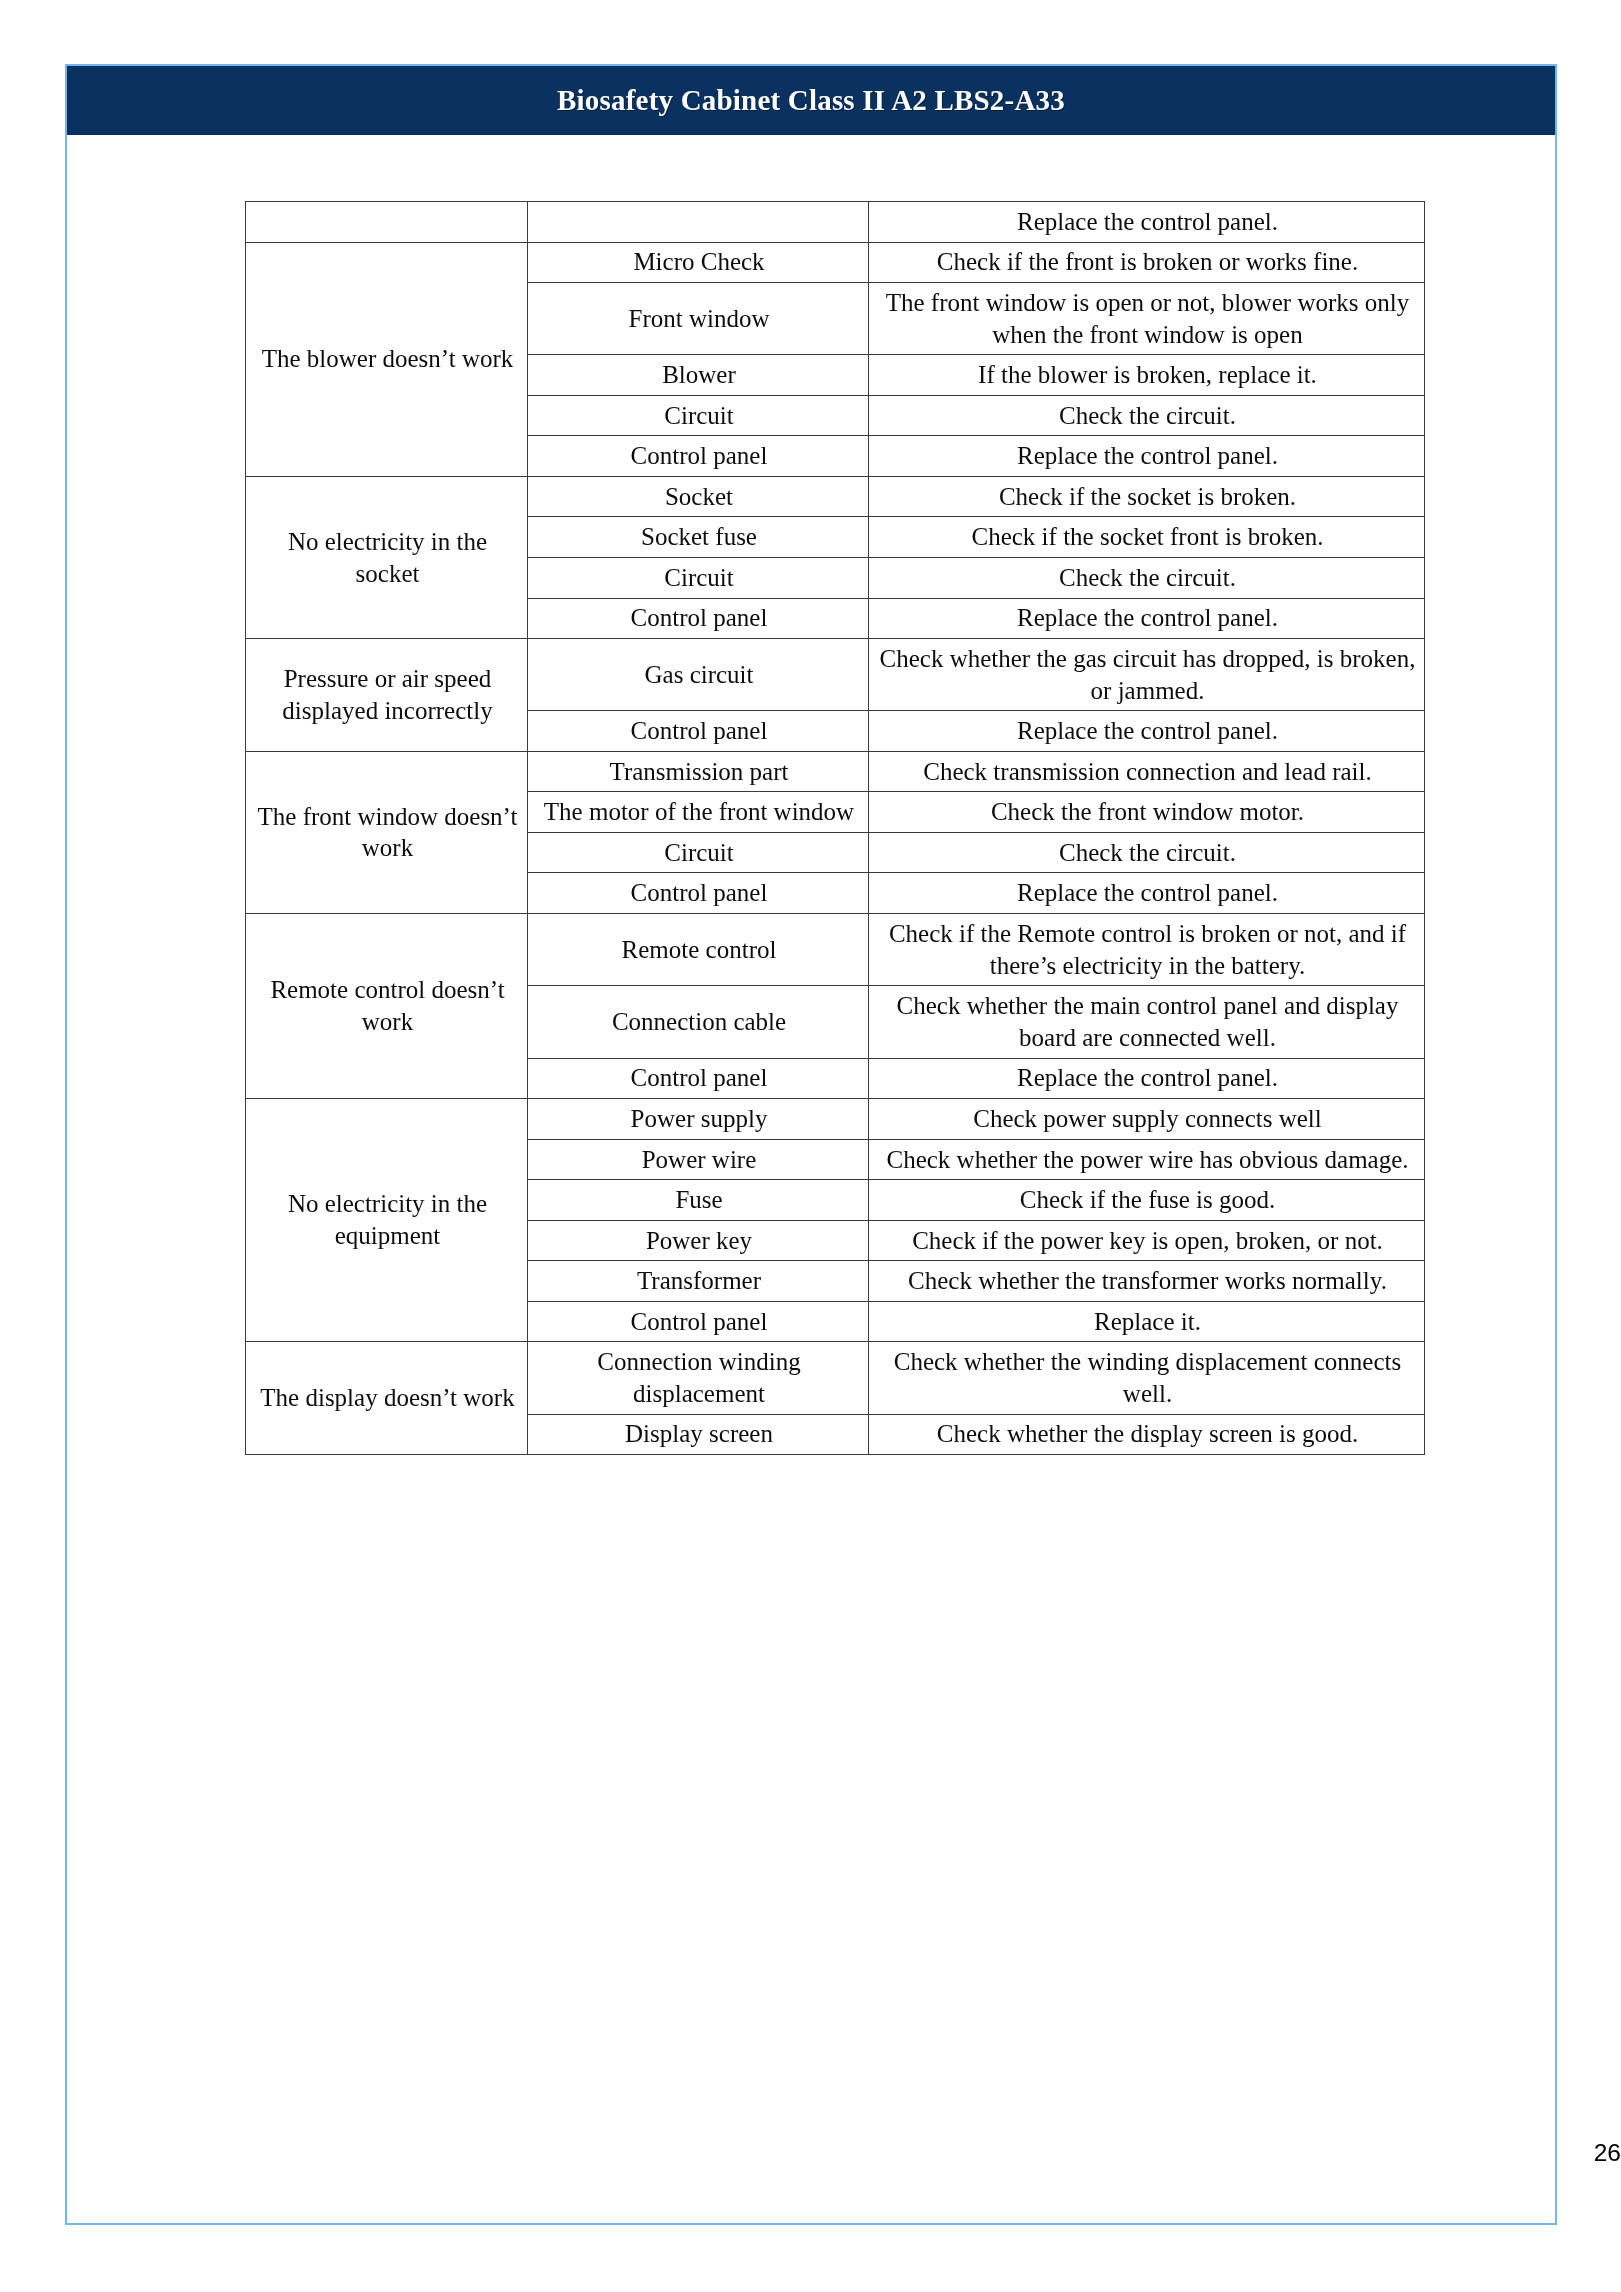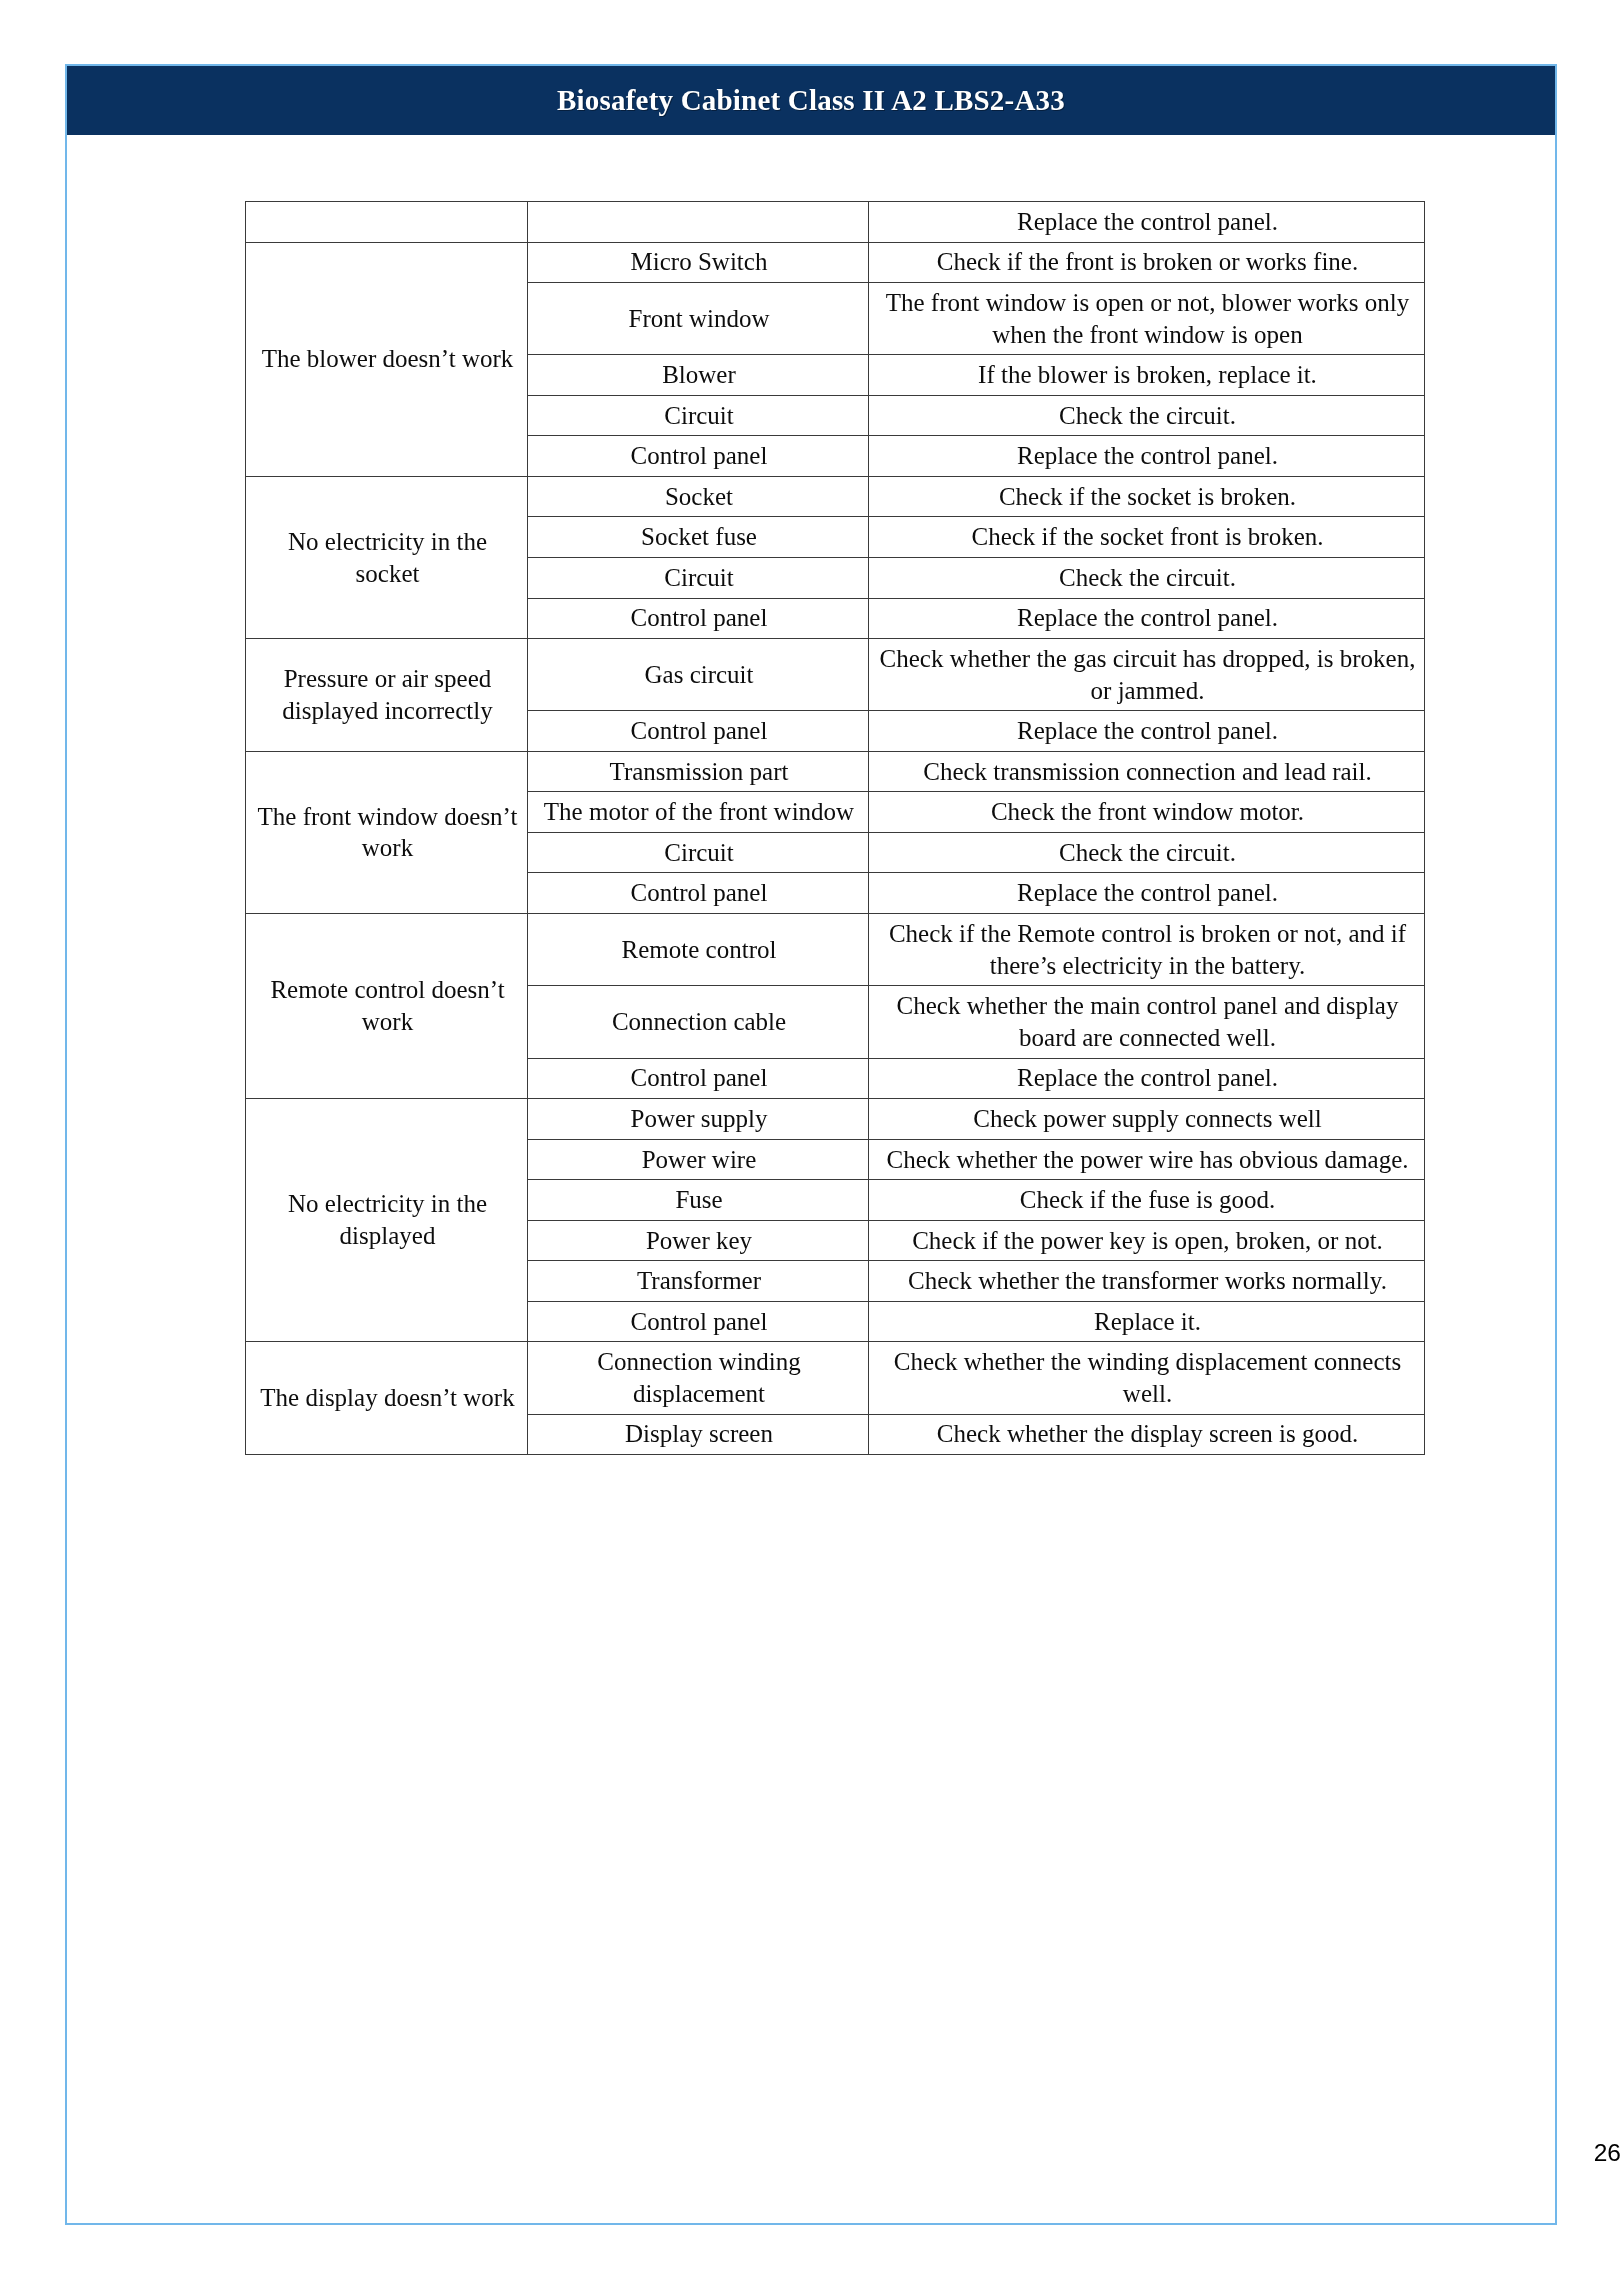--- a/index.html
+++ b/index.html
@@ -115,21 +115,21 @@
       <col class="col-action">
     </colgroup>
     <tbody id="trouble-table-body">
         <tr>
           <td class="fault-cell"></td>
           <td class="part-cell"></td>
           <td class="action-cell">Replace the control panel.</td>
         </tr>
         <tr>
           <td class="fault-cell" rowspan="5">The blower doesn’t work</td>
-          <td class="part-cell">Micro Switch</td>
+          <td class="part-cell">Micro Check</td>
           <td class="action-cell">Check if the front is broken or works fine.</td>
         </tr>
         <tr>
           <td class="part-cell">Front window</td>
           <td class="action-cell">The front window is open or not, blower works only when the front window is open</td>
         </tr>
         <tr>
           <td class="part-cell">Blower</td>
           <td class="action-cell">If the blower is broken, replace it.</td>
         </tr>
@@ -191,21 +191,21 @@
         </tr>
         <tr>
           <td class="part-cell">Connection cable</td>
           <td class="action-cell">Check whether the main control panel and display board are connected well.</td>
         </tr>
         <tr>
           <td class="part-cell">Control panel</td>
           <td class="action-cell">Replace the control panel.</td>
         </tr>
         <tr>
-          <td class="fault-cell" rowspan="6">No electricity in the displayed</td>
+          <td class="fault-cell" rowspan="6">No electricity in the equipment</td>
           <td class="part-cell">Power supply</td>
           <td class="action-cell">Check power supply connects well</td>
         </tr>
         <tr>
           <td class="part-cell">Power wire</td>
           <td class="action-cell">Check whether the power wire has obvious damage.</td>
         </tr>
         <tr>
           <td class="part-cell">Fuse</td>
           <td class="action-cell">Check if the fuse is good.</td>

